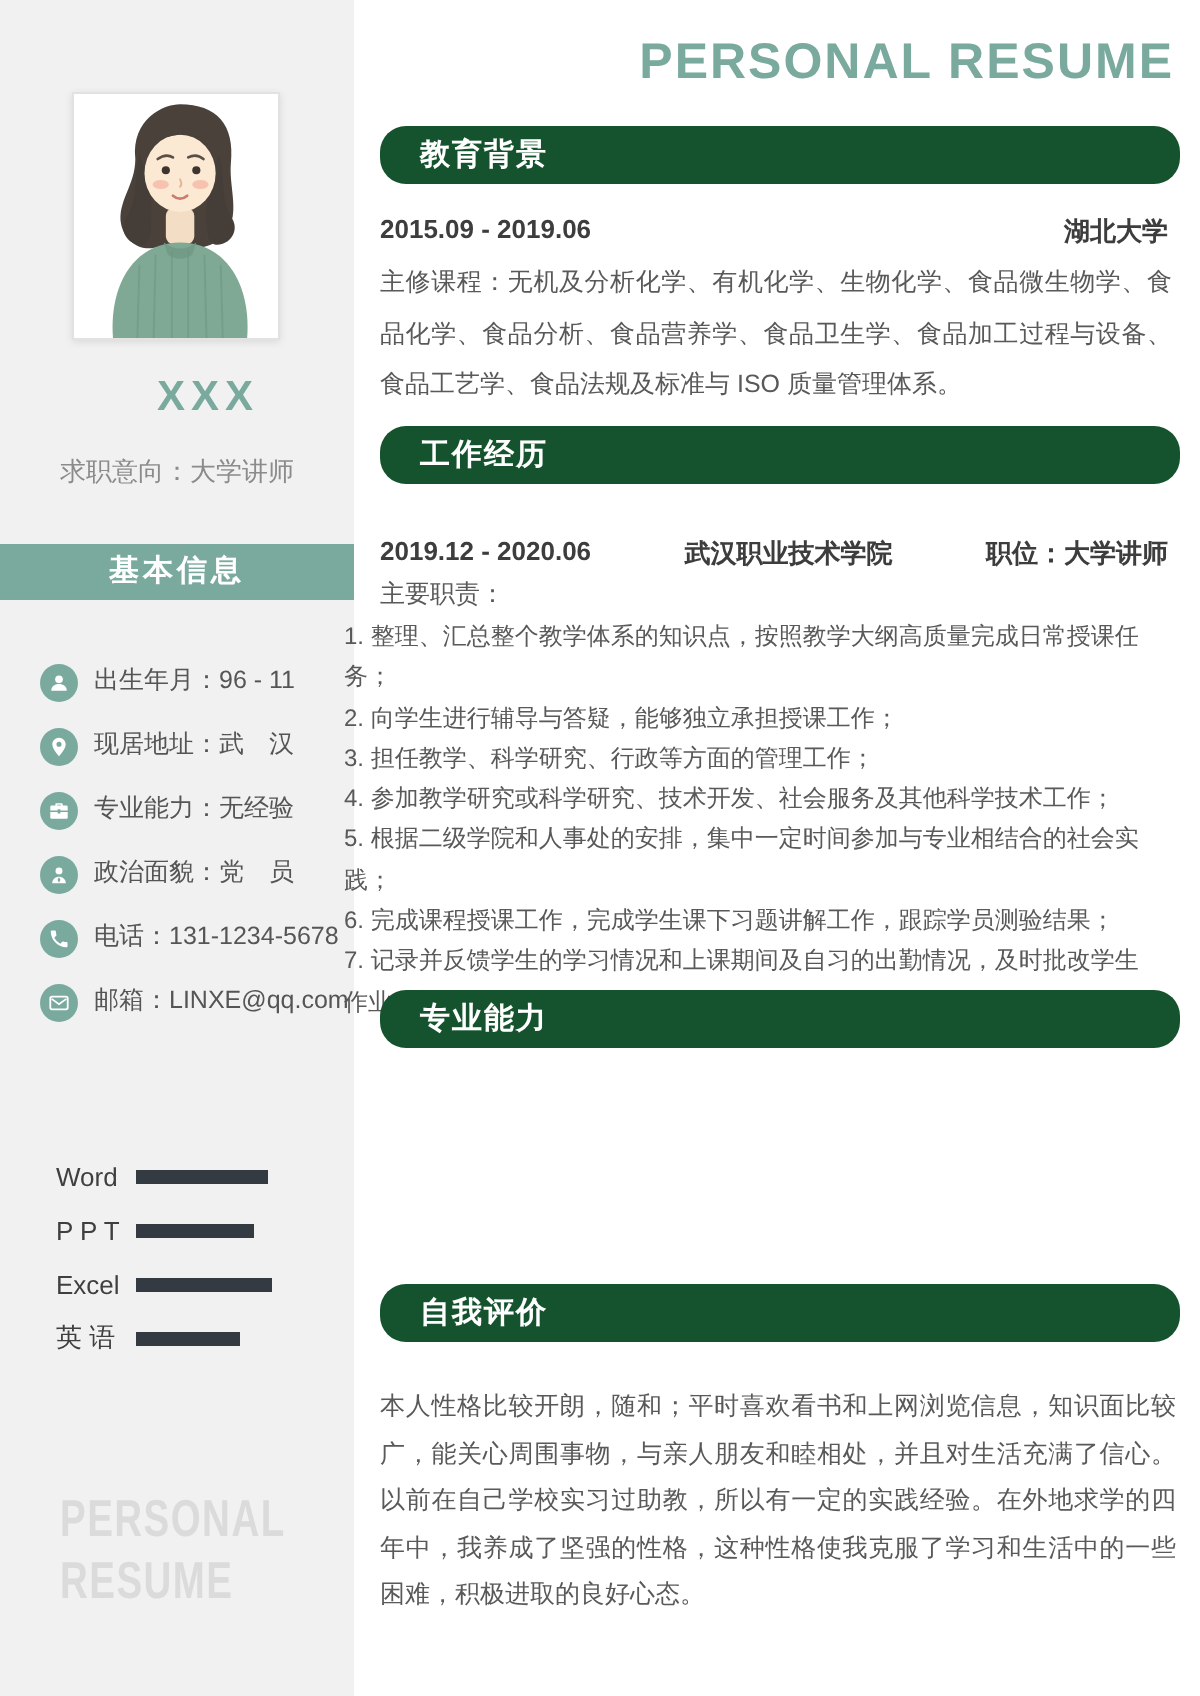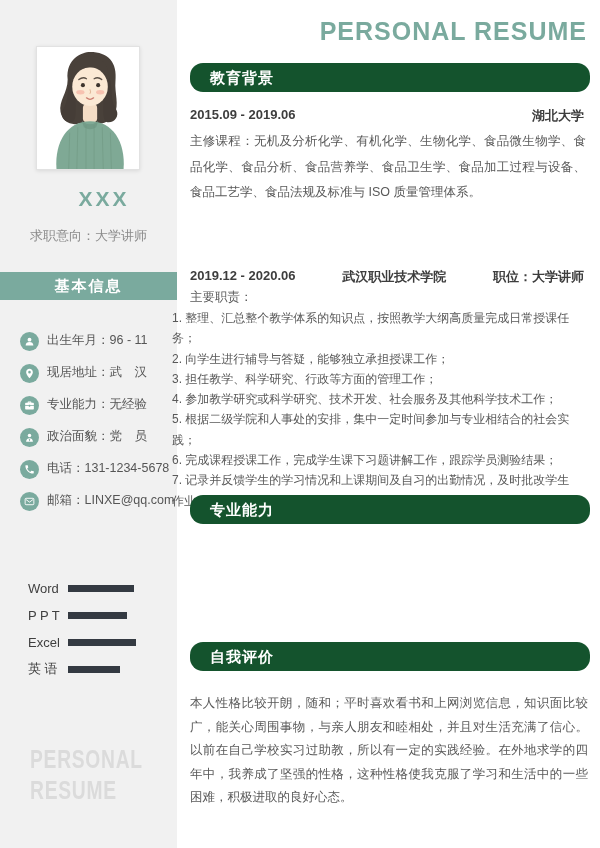--- a/index.html
+++ b/index.html
@@ -210,20 +210,21 @@
 
   <div class="title">PERSONAL RESUME</div>
 
   <div class="sec sec-edu">教育背景</div>
   <div class="meta-row edu-row">
     <span>2015.09 - 2019.06</span>
     <span>湖北大学</span>
   </div>
   <div class="courses">主修课程：无机及分析化学、有机化学、生物化学、食品微生物学、食品化学、食品分析、食品营养学、食品卫生学、食品加工过程与设备、食品工艺学、食品法规及标准与 ISO 质量管理体系。</div>
 
+  <div class="sec sec-work">工作经历</div>
   <div class="meta-row work-row">
     <span>2019.12 - 2020.06</span>
     <span>武汉职业技术学院</span>
     <span>职位：大学讲师</span>
   </div>
   <div class="duties-label">主要职责：</div>
   <div class="duties">
     <div class="duty">1. 整理、汇总整个教学体系的知识点，按照教学大纲高质量完成日常授课任务；</div>
     <div class="duty">2. 向学生进行辅导与答疑，能够独立承担授课工作；</div>
     <div class="duty">3. 担任教学、科学研究、行政等方面的管理工作；</div>

